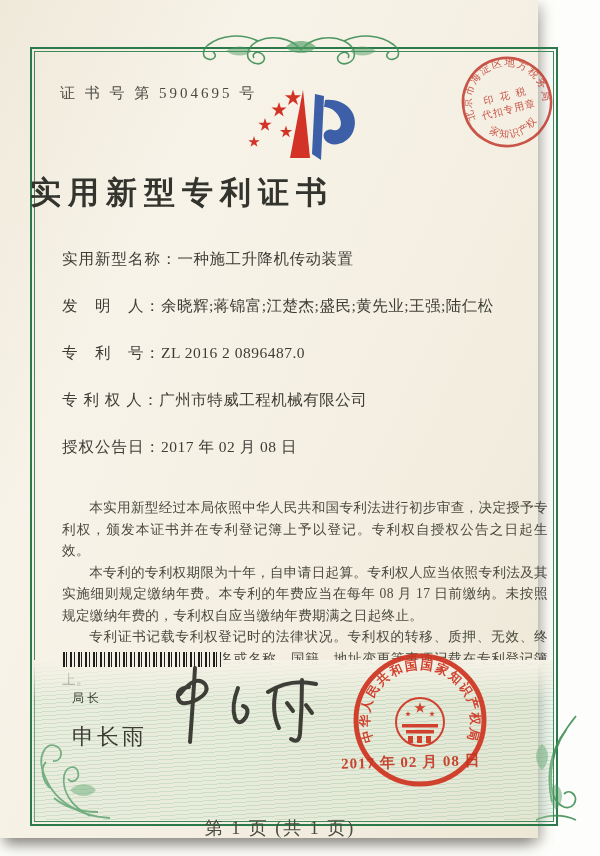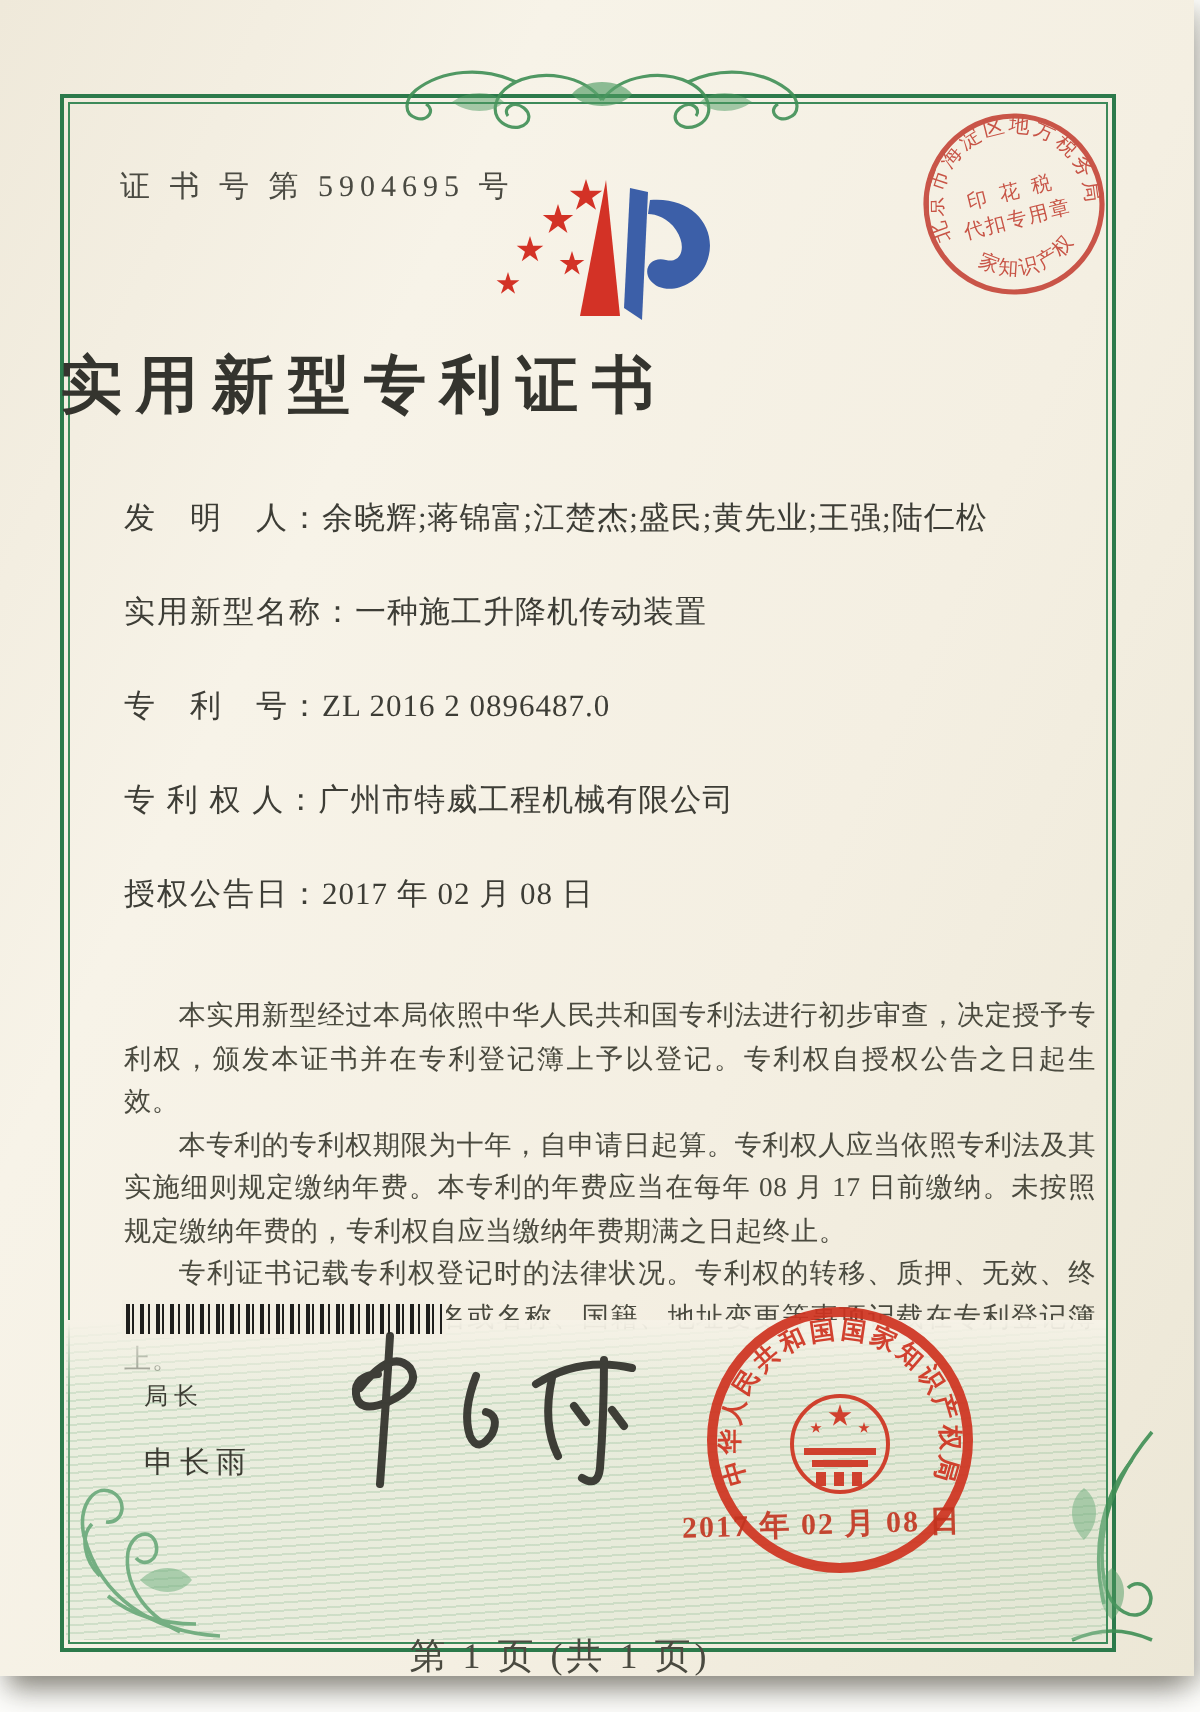--- a/index.html
+++ b/index.html
@@ -2,21 +2,21 @@
 <html><head>
 <meta charset="utf-8">
 <style>
   html,body{margin:0;padding:0;}
   body{
     width:600px;height:856px;position:relative;overflow:hidden;
     background:#fdfdfb;
     font-family:"Liberation Serif","DejaVu Serif",serif;
   }
   .paper{
-    position:absolute;left:0;top:0;width:597px;height:838px;
+    position:absolute;left:0;top:0;width:538px;height:838px;
     background:linear-gradient(115deg,#efe9da 0%,#f7f3e8 28%,#f4efe2 62%,#ece7d6 100%);
     box-shadow:0 10px 14px -4px rgba(80,76,66,.6),6px 4px 10px rgba(120,114,98,.28);
   }
   .frame{
     position:absolute;left:30px;top:47px;width:524px;height:775px;
     border:2px solid #2c7a4b;
   }
   .frame::after{
     content:"";position:absolute;inset:2px;border:1px solid #3d8a5a;
   }
@@ -53,21 +53,21 @@
     position:absolute;left:63px;top:652px;width:158px;height:15px;
     background:
       repeating-linear-gradient(90deg,
         #1e1e1c 0 2px,#f3efe3 2px 3px,
         #1e1e1c 3px 4px,#f3efe3 4px 7px,
         #1e1e1c 7px 9px,#f3efe3 9px 11px,
         #1e1e1c 11px 12px,#f3efe3 12px 15px);
     outline:2px solid #f3efe3;
   }
   .director-title{position:absolute;left:72px;top:690px;font-size:12px;color:#3c3c33;letter-spacing:3px;}
-  .director-name{position:absolute;left:72px;top:722px;font-size:15px;color:#3c3c33;letter-spacing:3px;}
+  .director-name{position:absolute;left:72px;top:722px;font-size:22px;color:#3c3c33;letter-spacing:3px;}
   .signature{position:absolute;left:150px;top:662px;}
   .office-seal{position:absolute;left:346px;top:646px;}
   .tax-seal{position:absolute;left:455px;top:50px;}
   .date-stamp{
     position:absolute;left:341px;top:753px;font-size:15px;color:#c2341f;
     letter-spacing:1px;transform:rotate(-1.5deg);font-weight:600;opacity:.9;
   }
   .page-footer{
     position:absolute;left:30px;top:816px;width:500px;text-align:center;
     font-size:18px;color:#4a4a40;letter-spacing:2px;
@@ -149,24 +149,24 @@
       <text font-size="10" fill="#c0392b" letter-spacing="1" font-family="'DejaVu Serif',serif">
         <textPath href="#taxBot" startOffset="50%" text-anchor="middle">国家知识产权局</textPath>
       </text>
       <text x="52" y="49" text-anchor="middle" font-size="10" fill="#c0392b" letter-spacing="2">印 花 税</text>
       <text x="52" y="63" text-anchor="middle" font-size="10" fill="#c0392b" letter-spacing="1">代扣专用章</text>
     </g>
   </svg>
 
   <div class="fields">
     <div class="field">
+      <span class="lbl">实用新型名称：</span><span class="val">一种施工升降机传动装置</span>
+    </div>
+    <div class="field">
       <span class="lbl">发　明　人：</span><span class="val">余晓辉;蒋锦富;江楚杰;盛民;黄先业;王强;陆仁松</span>
-    </div>
-    <div class="field">
-      <span class="lbl">实用新型名称：</span><span class="val">一种施工升降机传动装置</span>
     </div>
     <div class="field">
       <span class="lbl">专　利　号：</span><span class="val">ZL 2016 2 0896487.0</span>
     </div>
     <div class="field">
       <span class="lbl">专 利 权 人：</span><span class="val">广州市特威工程机械有限公司</span>
     </div>
     <div class="field">
       <span class="lbl">授权公告日：</span><span class="val">2017 年 02 月 08 日</span>
     </div>

